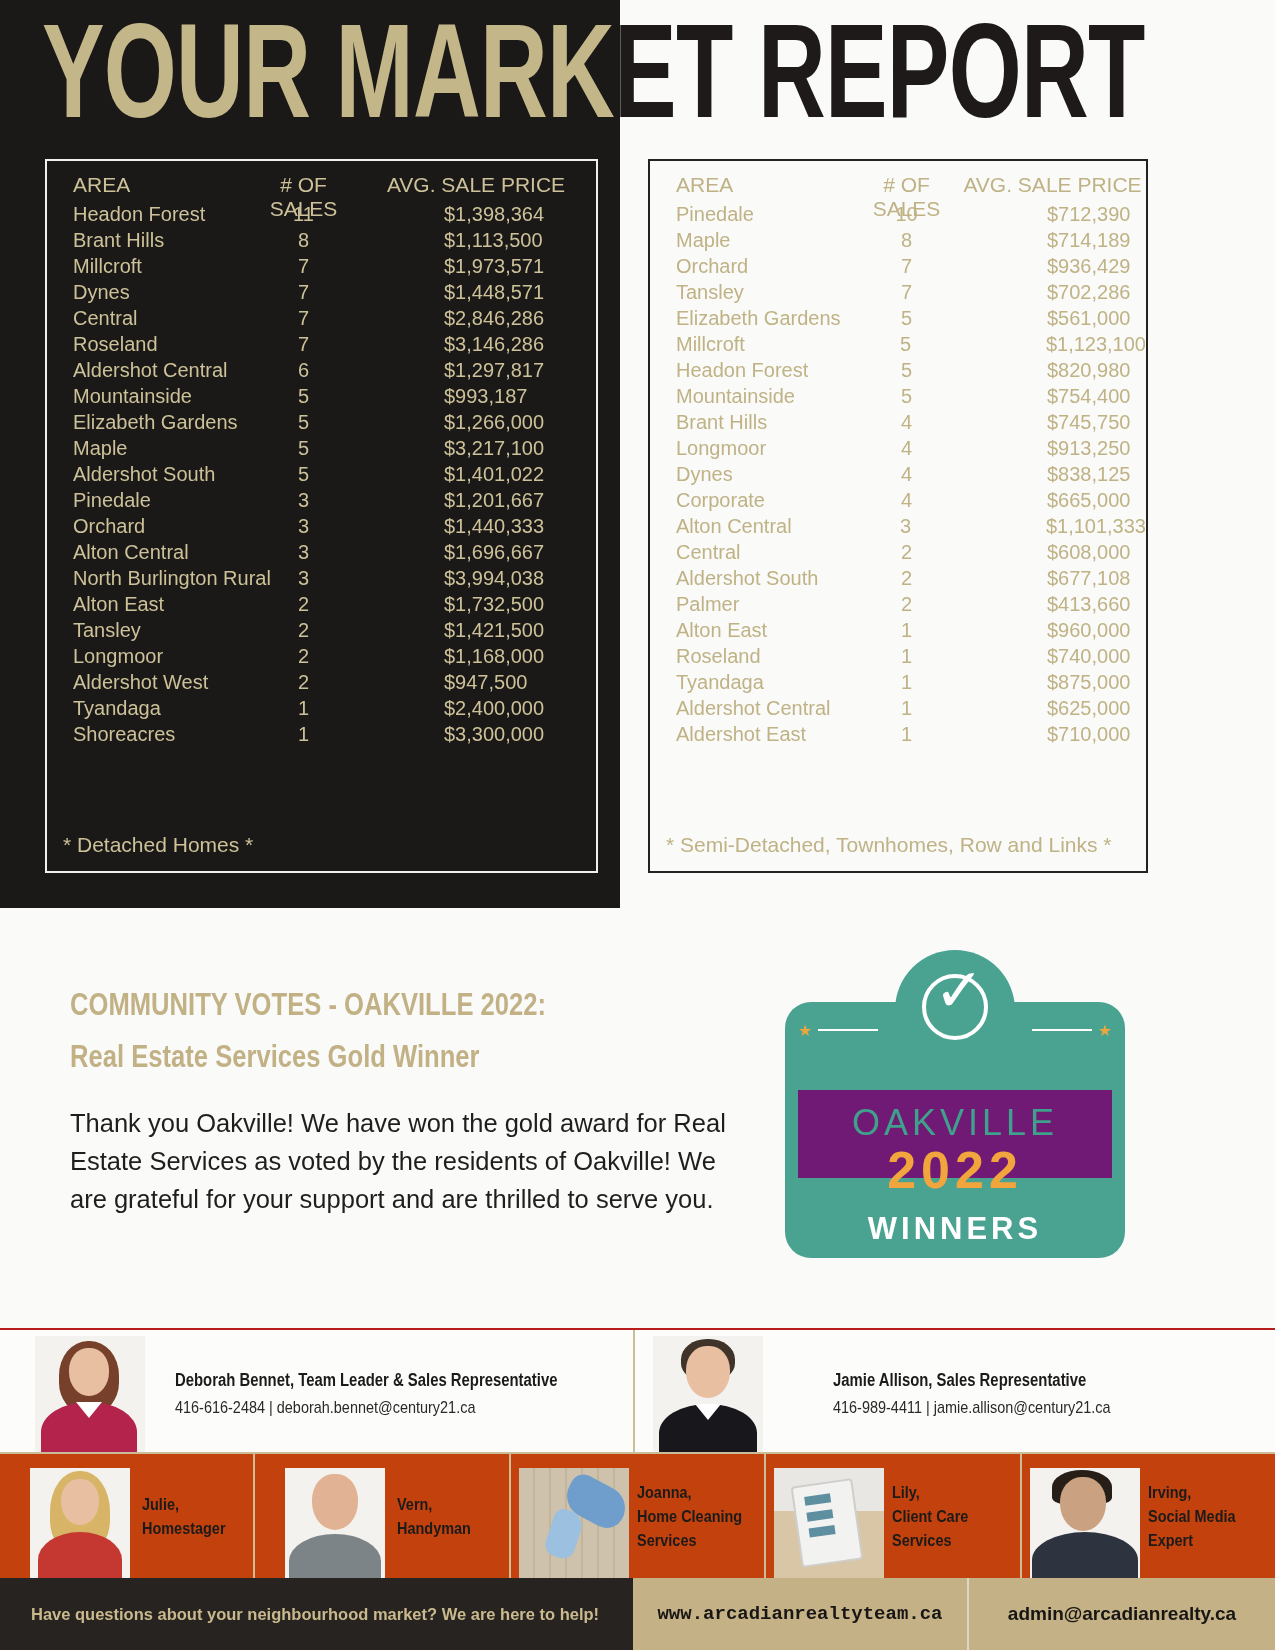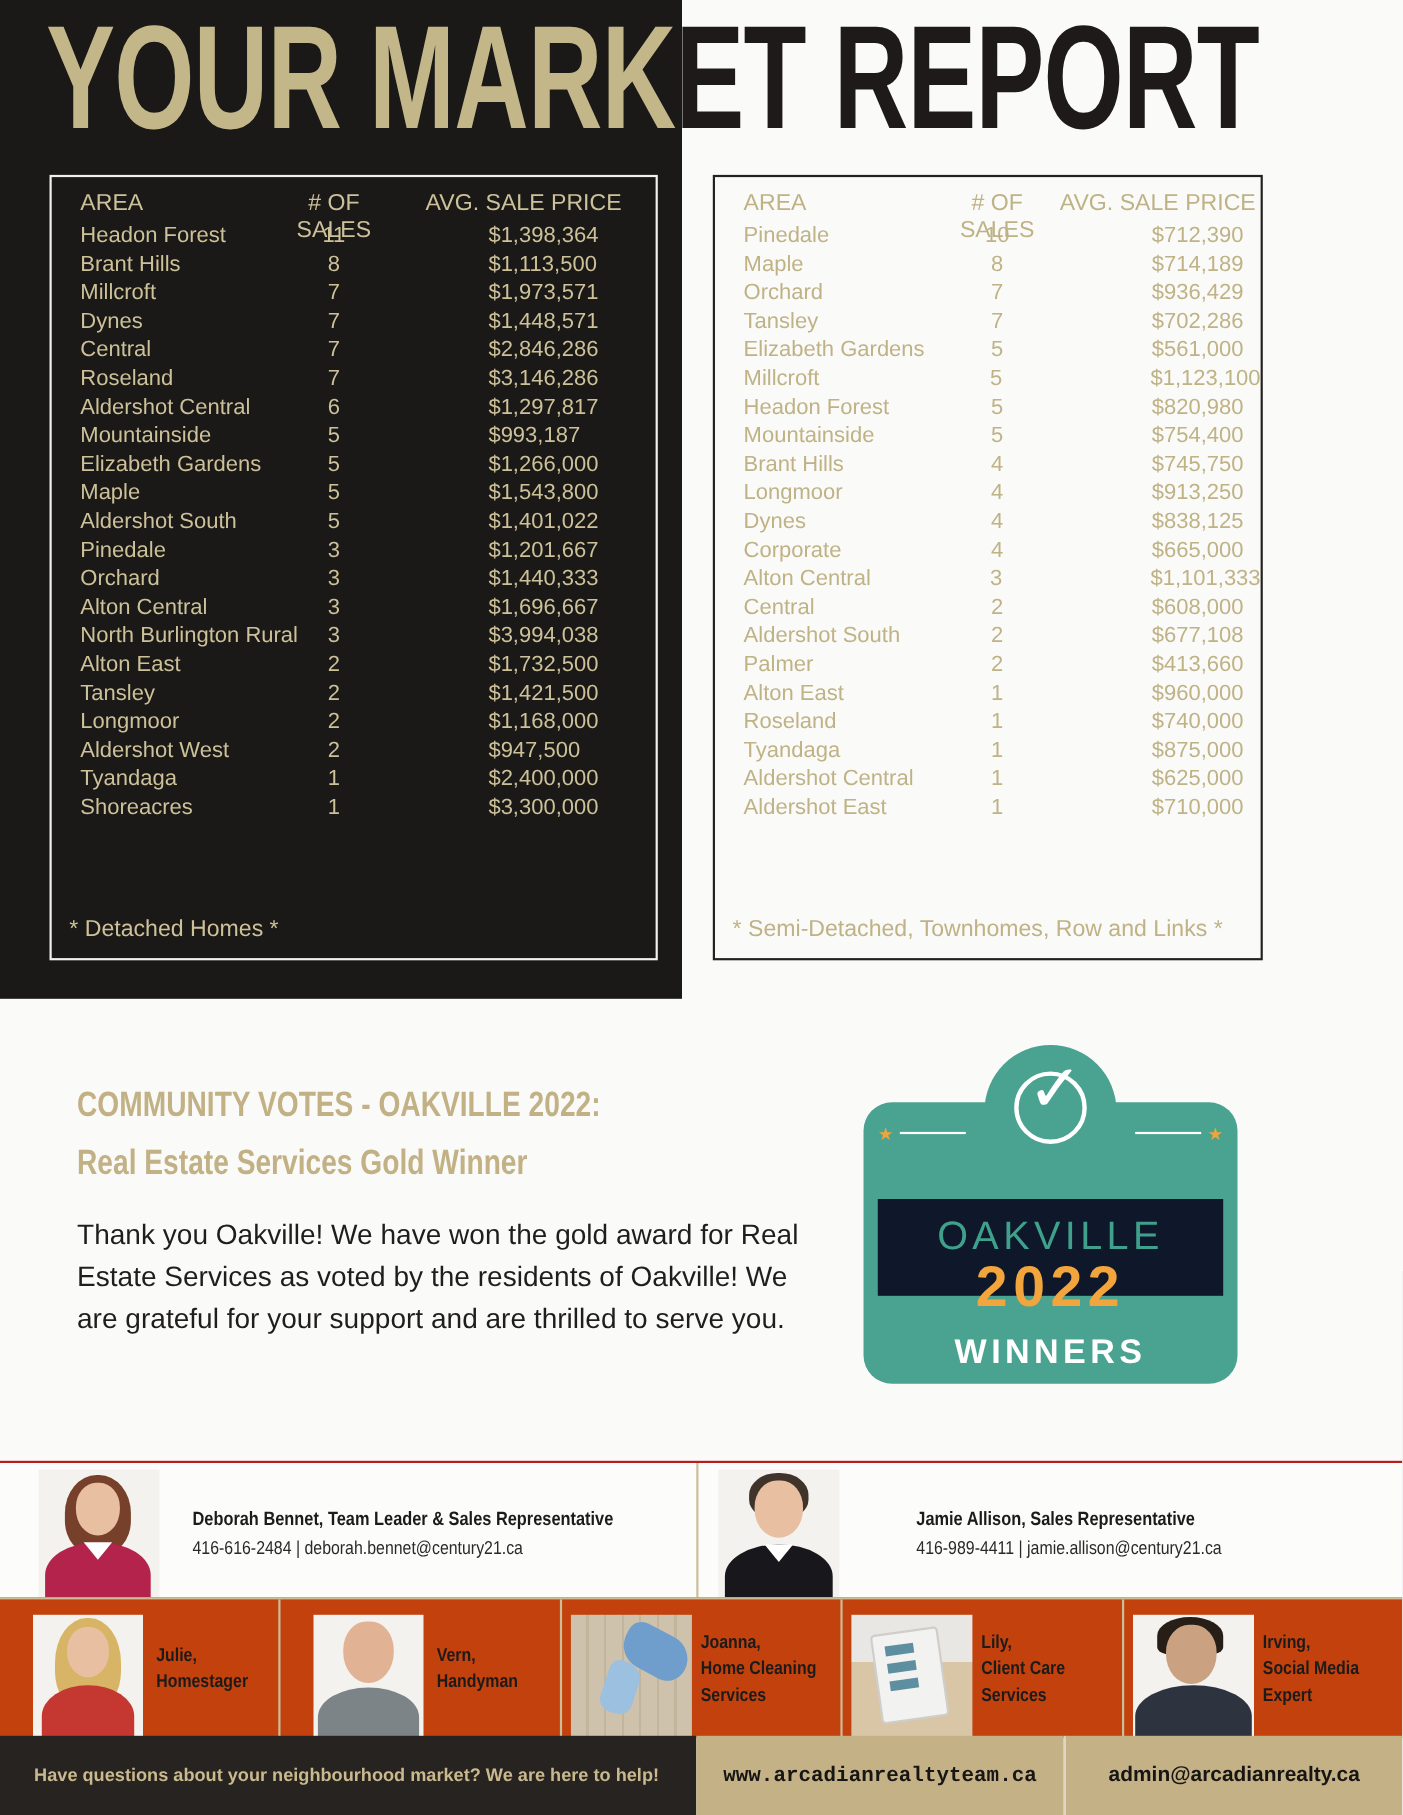--- a/index.html
+++ b/index.html
@@ -50,21 +50,21 @@
   .blogo .check{position:absolute;left:8px;top:-18px;font-size:60px;line-height:60px;color:#fff;
                 font-family:"DejaVu Sans",sans-serif;}
   .bstar{position:absolute;top:19px;color:#eca63f;font-size:16px;font-family:"DejaVu Sans",sans-serif;}
   .bstar.sl{left:13px;}.bstar.sr{right:13px;}
   .dline{position:absolute;top:27px;height:2px;background:#fff;width:60px;}
   .dline.dl{left:33px;}.dline.dr{right:33px;}
   .brand{position:absolute;top:42px;width:100%;text-align:center;color:#fff;
          font-family:"Liberation Serif",serif;}
   .brand .bw{display:inline-block;font-size:22px;letter-spacing:1px;text-transform:uppercase;}
   .brand .bw::first-letter{font-size:30px;}
-  .bbox{position:absolute;left:13px;right:13px;top:88px;height:88px;background:#0f172a;text-align:center;}
+  .bbox{position:absolute;left:13px;right:13px;top:88px;height:88px;background:#701a75;text-align:center;}
   .bcity{margin-top:12px;font-size:36px;letter-spacing:4px;color:#3fa08c;}
   .byear{font-size:52px;font-weight:bold;letter-spacing:5px;color:#f3a53d;line-height:1.0;}
   .bwinners{position:absolute;left:0;right:0;bottom:11px;text-align:center;color:#fff;
             font-size:31px;font-weight:bold;letter-spacing:4px;}
 
   
   .team-top{position:absolute;left:0;top:1328px;width:1275px;height:124px;
             border-top:2px solid #b91c1c;box-sizing:content-box;background:#fcfcfb;}
   .lead{position:absolute;top:0;height:100%;}
   .lead.l0{left:0;width:633px;border-right:2px solid #cbbd97;}
@@ -204,21 +204,21 @@
         <span class="c-price">$993,187</span>
       </div>
         <div class="trow">
         <span class="c-area">Elizabeth Gardens</span>
         <span class="c-sales">5</span>
         <span class="c-price">$1,266,000</span>
       </div>
         <div class="trow">
         <span class="c-area">Maple</span>
         <span class="c-sales">5</span>
-        <span class="c-price">$1,543,800</span>
+        <span class="c-price">$3,217,100</span>
       </div>
         <div class="trow">
         <span class="c-area">Aldershot South</span>
         <span class="c-sales">5</span>
         <span class="c-price">$1,401,022</span>
       </div>
         <div class="trow">
         <span class="c-area">Pinedale</span>
         <span class="c-sales">3</span>
         <span class="c-price">$1,201,667</span>

